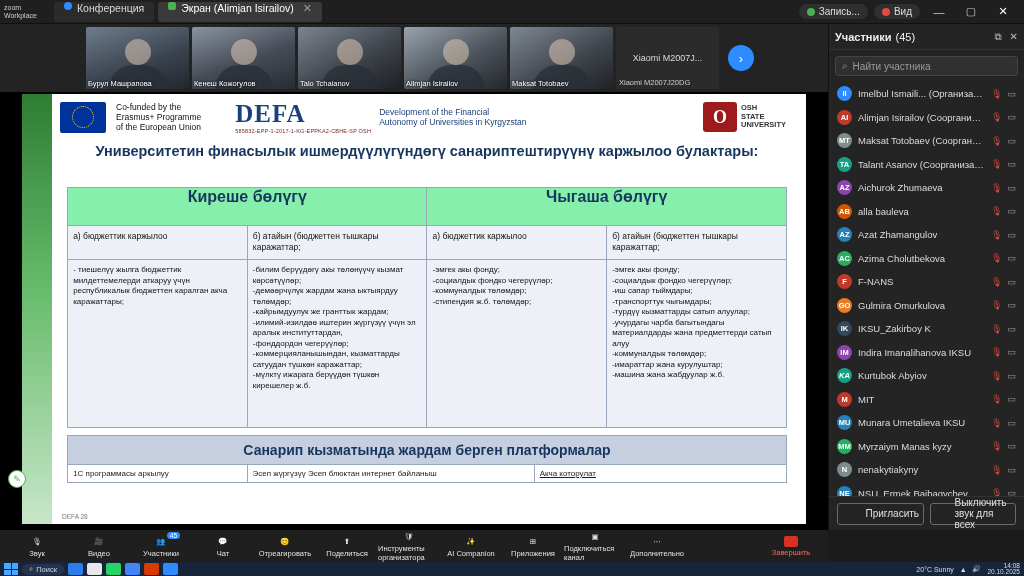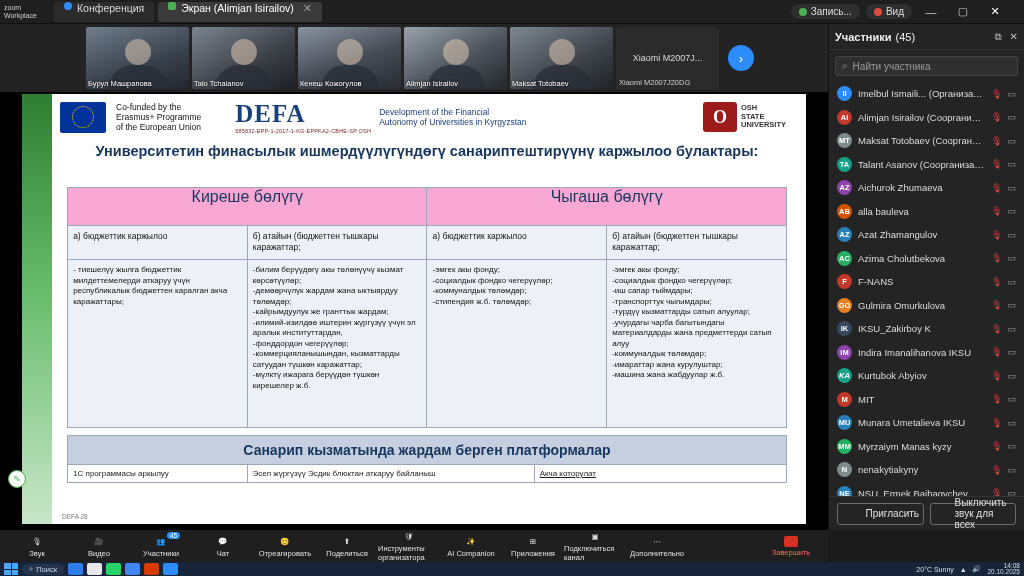--- a/index.html
+++ b/index.html
@@ -26,21 +26,21 @@
   .tab {
     height: 20px; border-radius: 3px; display: flex; align-items: flex-start;
     gap: 5px; padding: 0 10px; font-size: 10.5px; color: #d8d8d8;
     background: #2b2b2b; margin-right: 4px; white-space: nowrap;
   }
   .tab.active { background: #3a3a3a; color: #fff; }
   .tab .dot { width: 8px; height: 8px; border-radius: 50%; background: #2d8cff; }
   .tab .sq { width: 8px; height: 8px; border-radius: 2px; background: #4caf50; }
   .tab .x { font-size: 11px; color: #9a9a9a; margin-left: 4px; }
   .topbar-right {
-    margin-left: auto; display: flex; align-items: center; gap: 6px; padding-right: 16px;
+    margin-left: auto; display: flex; align-items: center; gap: 6px; padding-right: 8px;
   }
   .pill {
     display: flex; align-items: center; gap: 4px; background: #2f2f2f;
     border-radius: 10px; padding: 2px 8px; font-size: 10px; color: #ddd;
   }
   .pill .grn { width: 8px; height: 8px; border-radius: 50%; background: #4caf50; }
   .pill .red { width: 8px; height: 8px; border-radius: 50%; background: #e04a3f; }
   .winbtn { width: 26px; text-align: center; font-size: 11px; color: #ccc; }
   .winbtn.close { color: #fff; }
 
@@ -128,21 +128,21 @@
   .slide-title {
     text-align: center; color: #17365d; font-weight: bold; font-size: 14.5px;
     line-height: 19px; padding: 6px 20px 26px 20px;
   }
 
   table.grid { width: 97%; margin: 0 auto; border-collapse: collapse; table-layout: fixed; }
   table.grid th, table.grid td {
     border: 1px solid #9aa7bb; vertical-align: top;
   }
   table.grid th.group {
-    background: #f9a8d4; color: #17365d; font-size: 16px; font-weight: normal;
+    background: #86efac; color: #17365d; font-size: 16px; font-weight: bold;
     height: 38px; text-align: center;
   }
   table.grid td.sub {
     background: #edf1f7; font-size: 8.5px; line-height: 11px; padding: 5px 5px;
     font-weight: normal; color: #111; height: 34px;
   }
   table.grid td.body {
     background: #edf1f7; font-size: 8px; line-height: 10.5px; padding: 5px 5px;
     color: #111;
   }
@@ -274,29 +274,29 @@
       <div class="winbtn close">✕</div>
     </div>
   </div>
 
   <div class="filmstrip">
     <div class="vtile vt1">
       <div class="vhead"></div>
       <div class="vbody"></div>
       <div class="name">Бурул Машрапова</div>
     </div>
+    <div class="vtile vt2">
+      <div class="vhead"></div>
+      <div class="vbody"></div>
+      <div class="name">Кенеш Кожогулов</div>
+    </div>
     <div class="vtile vt3">
       <div class="vhead"></div>
       <div class="vbody"></div>
       <div class="name">Talo Tchaianov</div>
-    </div>
-    <div class="vtile vt2">
-      <div class="vhead"></div>
-      <div class="vbody"></div>
-      <div class="name">Кенеш Кожогулов</div>
     </div>
     <div class="vtile vt4">
       <div class="vhead"></div>
       <div class="vbody"></div>
       <div class="name">Alimjan Isirailov</div>
     </div>
     <div class="vtile vt5">
       <div class="vhead"></div>
       <div class="vbody"></div>
       <div class="name">Maksat Totobaev</div>
@@ -379,21 +379,21 @@
 -имараттар жана курулуштар;
 -машина жана жабдуулар ж.б.</td>
           </tr>
         </tbody>
           </table>
 
         <div class="banner">Санарип кызматында жардам берген платформалар</div>
 
         <div class="footrow">
           <div style="width:25%;">1С программасы аркылуу</div>
-          <div style="width:40%;">Эсеп жүргүзүү Эсдик блюктан аткаруу байланыш</div>
+          <div style="width:40%;">Эсеп жүргүзүү Эсеп блюктан интернет байланыш</div>
           <div style="width:35%;text-decoration:underline;">Акча которулат</div>
         </div>
       </div>
       <div class="slide-pagenum">DEFA  28</div>
     </div>
     <div class="pencil">✎</div>
   </div>
 
   <div class="panel">
     <div class="panel-head">

